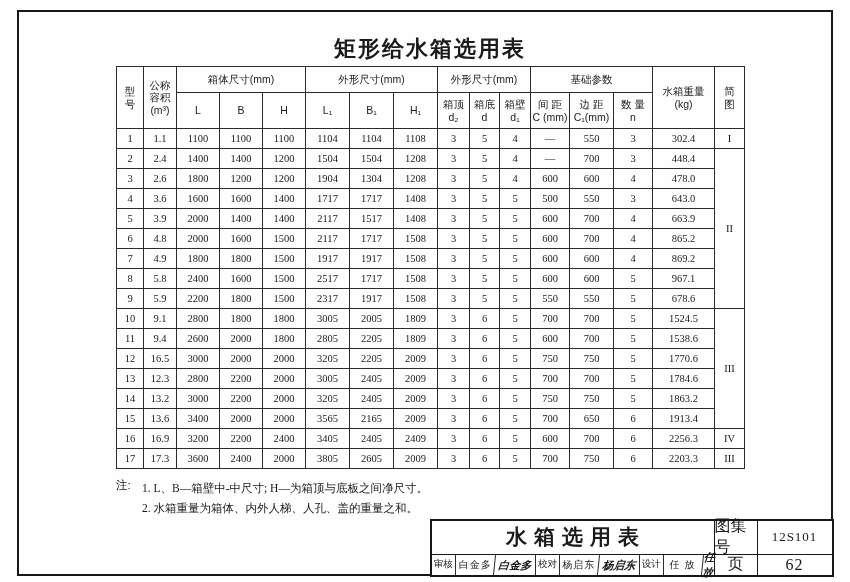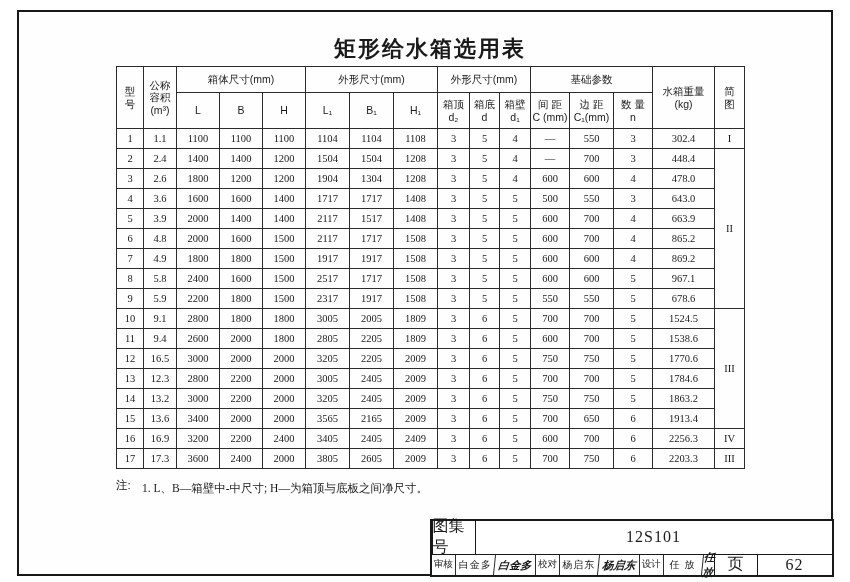--- a/index.html
+++ b/index.html
@@ -88,21 +88,21 @@
   }
   .tb-atlas-label, .tb-page-label {
     width: 43px;
     border-left: 1.5px solid #181818;
     font-size: 16px;
   }
   .tb-atlas-no, .tb-page-no {
     flex: 1;
     border-left: 1.5px solid #181818;
     font-family: "Liberation Serif", "DejaVu Serif", serif;
-    font-size: 16px;
+    font-size: 13px;
     letter-spacing: 1px;
   }
   .tb-page-no { font-size: 16px; }
   .sig-strip { width: 282px; display: flex; }
   .sig-strip .tb-cell { border-left: 1px solid #2b2b2b; height: 100%; }
   .sig-strip .tb-cell:first-child { border-left: none; }
   .role-label { width: 25px; font-size: 9.5px; }
   .role-name  { width: 41px; font-size: 10px; letter-spacing: 1px; }
   .role-sig   {
     width: 43px;
@@ -472,25 +472,27 @@
           <td>2203.3</td>
           <td rowspan="1" class="diagram-cell">III</td>
         </tr>
       </tbody>
   </table>
 
   <div class="notes">
     <div class="note-label">注:</div>
     <div>
       <div class="note-line">1. L、B—箱壁中-中尺寸; H—为箱顶与底板之间净尺寸。</div>
+      <div class="note-line">2. 水箱重量为箱体、内外人梯、人孔、盖的重量之和。</div>
     </div>
   </div>
 
   <div class="title-block">
     <div class="tb-row-top">
+      <div class="tb-cell tb-main-title">水箱选用表</div>
       <div class="tb-cell tb-atlas-label">图集号</div>
       <div class="tb-cell tb-atlas-no">12S101</div>
     </div>
     <div class="tb-row-bottom">
       <div class="sig-strip">
         <div class="tb-cell role-label">审核</div>
         <div class="tb-cell role-name">白金多</div>
         <div class="tb-cell role-sig">白金多</div>
         <div class="tb-cell role-label">校对</div>
         <div class="tb-cell role-name">杨启东</div>

